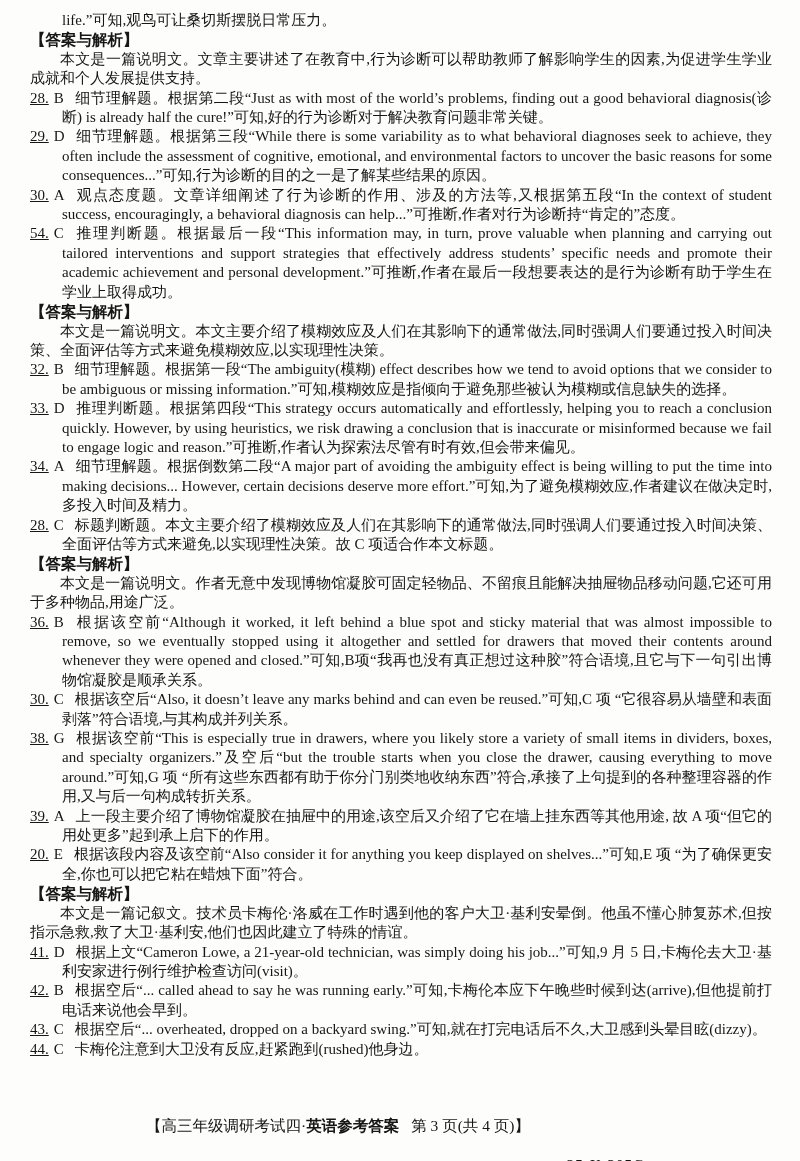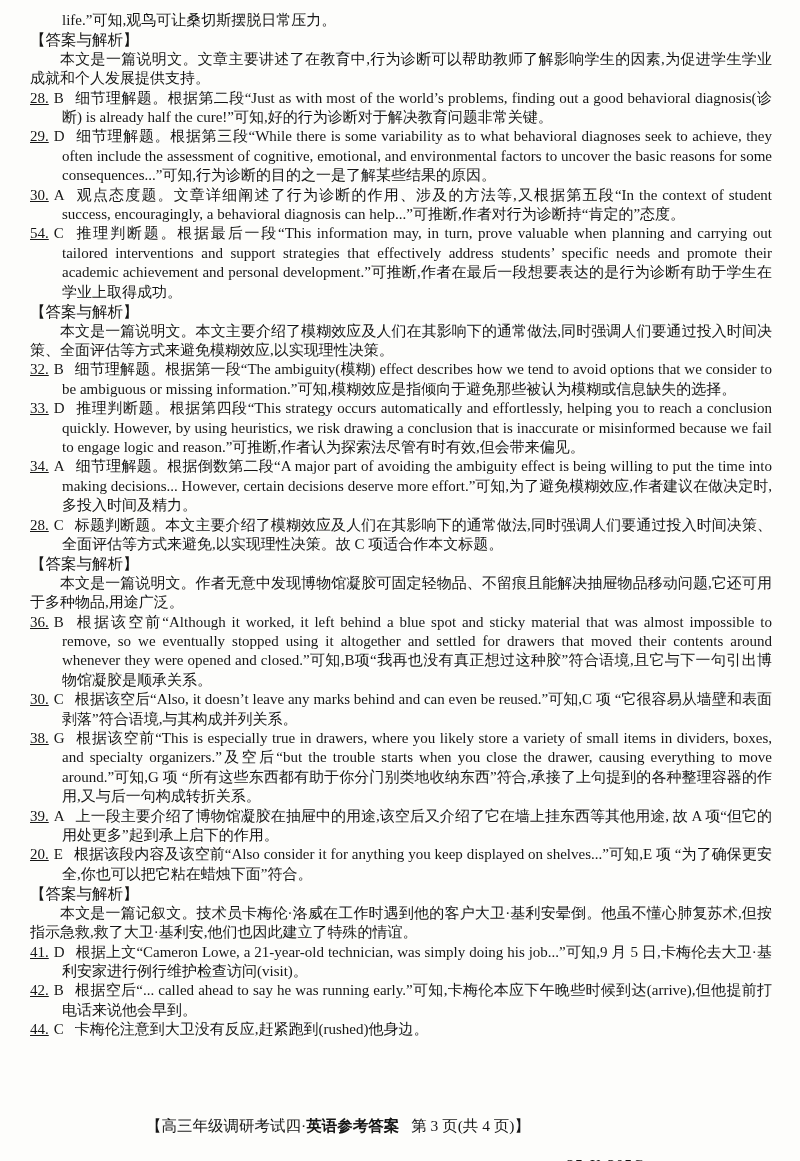--- a/index.html
+++ b/index.html
@@ -19,21 +19,21 @@
     font-family: "Liberation Serif", "DejaVu Serif", serif;
     color: #161616;
   }
   .doc-body {
     font-size: 15px;
     line-height: 19.4px;
     text-align: justify;
   }
   .doc-body p { margin: 0; }
   .doc-body .header {
-    font-weight: normal;
+    font-weight: bold;
     text-align: left;
     font-size: 15.5px;
   }
   .doc-body .para { text-indent: 2em; }
   .doc-body .hang { padding-left: 32px; }
   .doc-body .item {
     padding-left: 32px;
     text-indent: -32px;
   }
   .doc-body .item .num { margin-right: 5px; text-decoration: underline; }
@@ -88,20 +88,21 @@
       <p class="para">本文是一篇说明文。作者无意中发现博物馆凝胶可固定轻物品、不留痕且能解决抽屉物品移动问题,它还可用于多种物品,用途广泛。</p>
       <p class="item"><span class="num">36.</span><span class="ans">B</span><span class="txt">根据该空前“Although it worked, it left behind a blue spot and sticky material that was almost impossible to remove, so we eventually stopped using it altogether and settled for drawers that moved their contents around whenever they were opened and closed.”可知,B项“我再也没有真正想过这种胶”符合语境,且它与下一句引出博物馆凝胶是顺承关系。</span></p>
       <p class="item"><span class="num">30.</span><span class="ans">C</span><span class="txt">根据该空后“Also, it doesn’t leave any marks behind and can even be reused.”可知,C 项 “它很容易从墙壁和表面剥落”符合语境,与其构成并列关系。</span></p>
       <p class="item"><span class="num">38.</span><span class="ans">G</span><span class="txt">根据该空前“This is especially true in drawers, where you likely store a variety of small items in dividers, boxes, and specialty organizers.”及空后“but the trouble starts when you close the drawer, causing everything to move around.”可知,G 项 “所有这些东西都有助于你分门别类地收纳东西”符合,承接了上句提到的各种整理容器的作用,又与后一句构成转折关系。</span></p>
       <p class="item"><span class="num">39.</span><span class="ans">A</span><span class="txt">上一段主要介绍了博物馆凝胶在抽屉中的用途,该空后又介绍了它在墙上挂东西等其他用途, 故 A 项“但它的用处更多”起到承上启下的作用。</span></p>
       <p class="item"><span class="num">20.</span><span class="ans">E</span><span class="txt">根据该段内容及该空前“Also consider it for anything you keep displayed on shelves...”可知,E 项 “为了确保更安全,你也可以把它粘在蜡烛下面”符合。</span></p>
       <p class="header">【答案与解析】</p>
       <p class="para">本文是一篇记叙文。技术员卡梅伦·洛威在工作时遇到他的客户大卫·基利安晕倒。他虽不懂心肺复苏术,但按指示急救,救了大卫·基利安,他们也因此建立了特殊的情谊。</p>
       <p class="item"><span class="num">41.</span><span class="ans">D</span><span class="txt">根据上文“Cameron Lowe, a 21-year-old technician, was simply doing his job...”可知,9 月 5 日,卡梅伦去大卫·基利安家进行例行维护检查访问(visit)。</span></p>
       <p class="item"><span class="num">42.</span><span class="ans">B</span><span class="txt">根据空后“... called ahead to say he was running early.”可知,卡梅伦本应下午晚些时候到达(arrive),但他提前打电话来说他会早到。</span></p>
+      <p class="item"><span class="num">43.</span><span class="ans">C</span><span class="txt">根据空后“... overheated, dropped on a backyard swing.”可知,就在打完电话后不久,大卫感到头晕目眩(dizzy)。</span></p>
       <p class="item"><span class="num">44.</span><span class="ans">C</span><span class="txt">卡梅伦注意到大卫没有反应,赶紧跑到(rushed)他身边。</span></p>
     </div>
   <div class="footer">
     <div class="footer-title">
       <span>【高三年级调研考试四·</span><span class="bold">英语参考答案</span><span class="pageinfo">第 3 页(共 4 页)】</span>
     </div>
     <div class="footer-code">25-X-305C</div>
   </div>
 </div>
 

